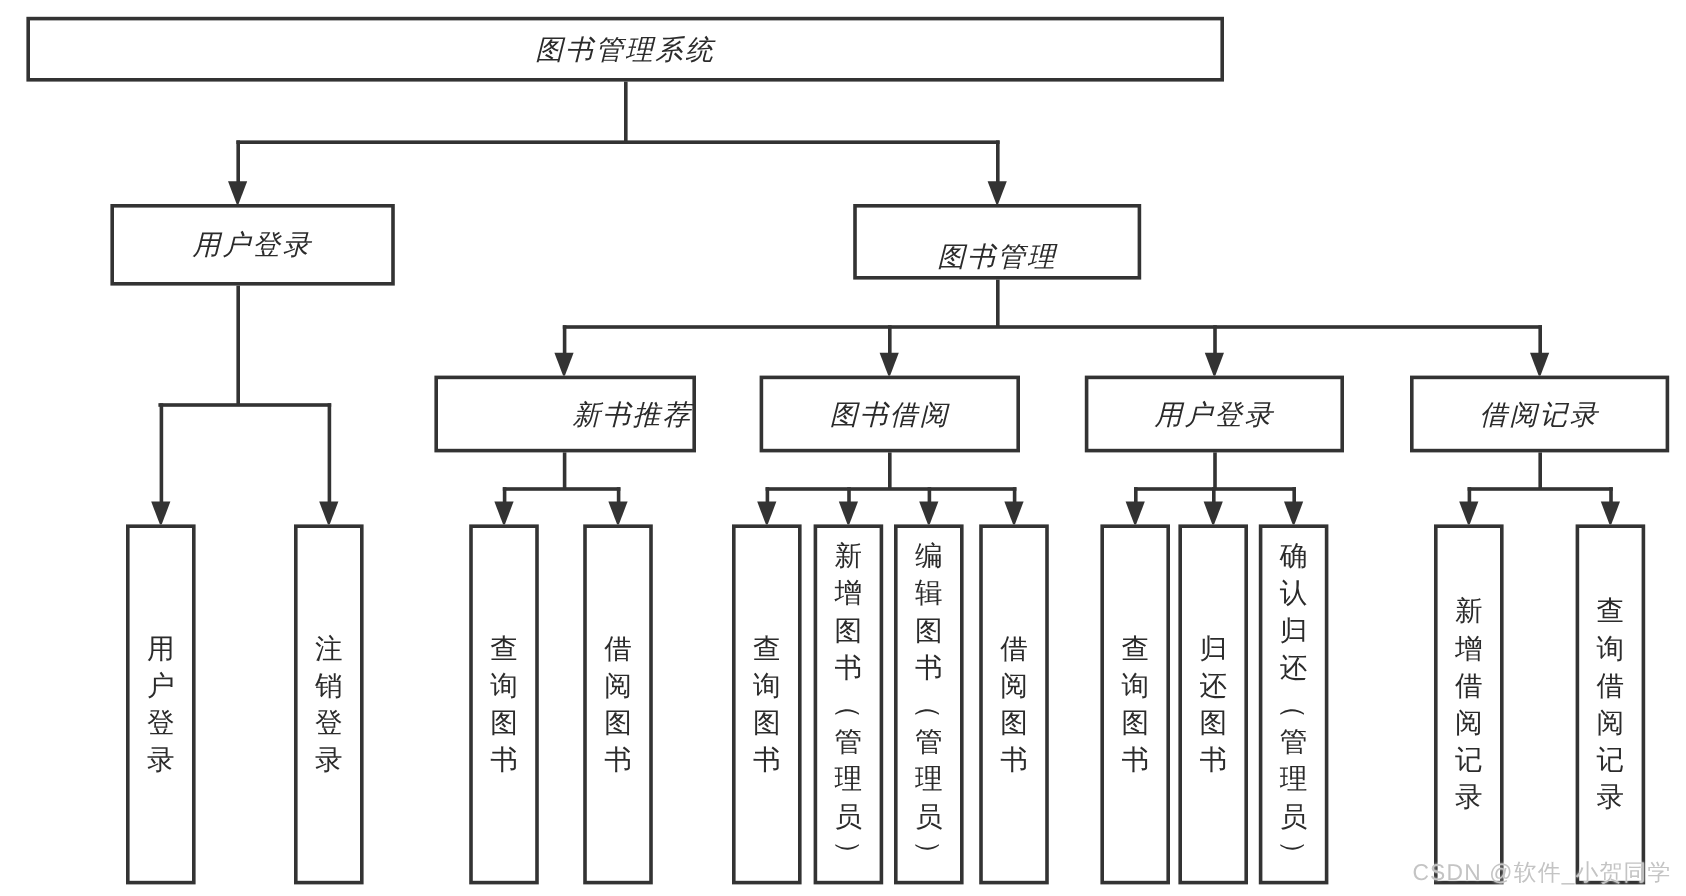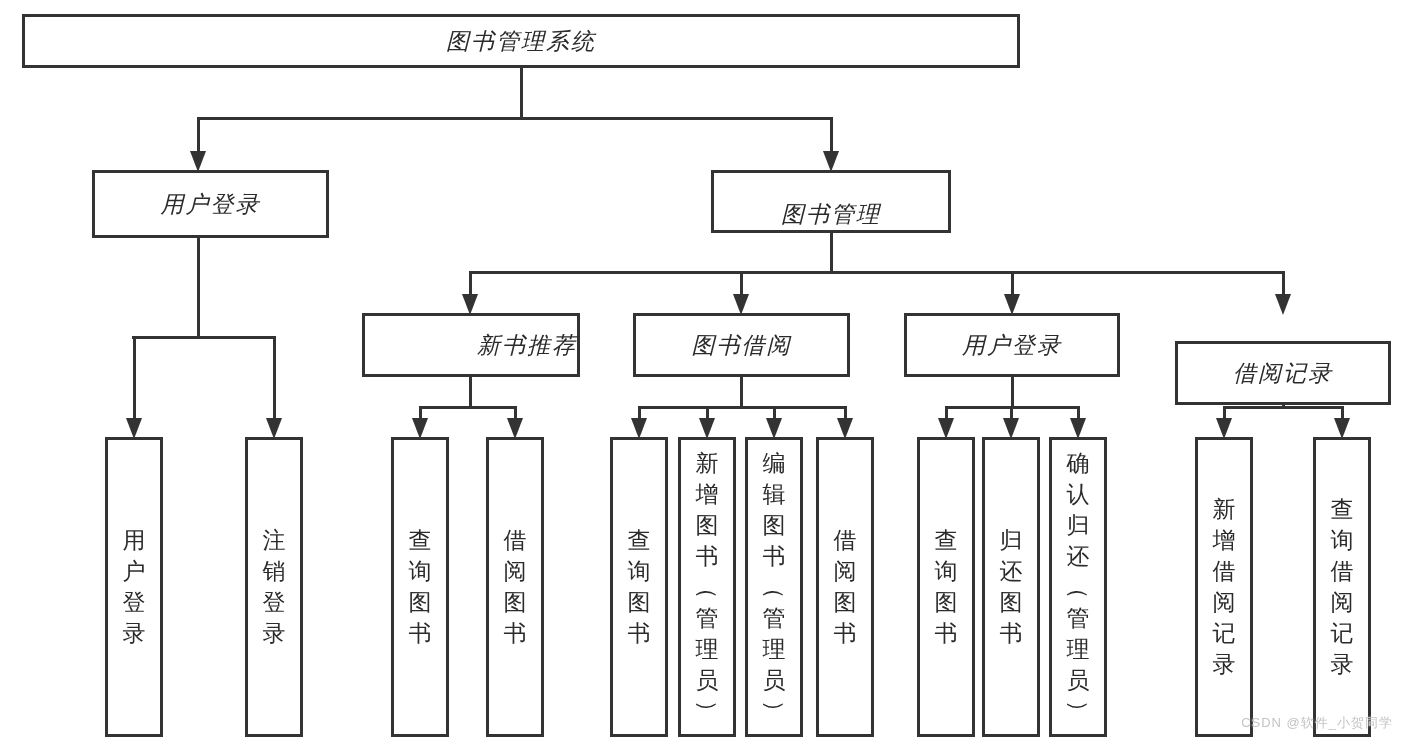--- a/index.html
+++ b/index.html
@@ -29,30 +29,30 @@
     border-top:21px solid var(--line);
   }
 
   
   #n-root { left:22px;  top:14px;  width:998px; height:54px; }
   #n-login{ left:80px;  top:170px; width:237px; height:68px;margin-left:12px; }
   #n-mgmt { left:711px; top:170px; width:240px; height:63px;align-items:flex-end; }
   #n-rec  { left:362px; top:313px; width:218px; height:64px;justify-content:flex-end; }
   #n-bor  { left:633px; top:313px; width:217px; height:64px; }
   #n-cur  { left:904px; top:313px; width:216px; height:64px; }
-  #n-hist { left:1175px;top:313px; width:216px; height:64px;margin-top:28px; }
+  #n-hist { left:1175px;top:313px; width:216px; height:64px; }
   #n-a1 { left:105px; }  #n-a2 { left:245px; }
   #n-b1 { left:391px; }  #n-b2 { left:486px; }
   #n-c1 { left:610px; }  #n-c2 { left:678px; } #n-c3 { left:745px; } #n-c4 { left:816px; }
   #n-d1 { left:917px; }  #n-d2 { left:982px; } #n-d3 { left:1049px; }
   #n-e1 { left:1195px; } #n-e2 { left:1313px; }
 
   #watermark {
     position:absolute; right:12px; top:714px; z-index:5;
-    font-size:13px; letter-spacing:1px; color:var(--wm);
+    font-size:19px; letter-spacing:1px; color:var(--wm);
     text-shadow:0 0 2px #ffffff; white-space:nowrap;
   }
 </style>
 </head>
 <body>
 
 <div class="vl" style="left:520px;top:66px;height:53px;"></div>
 <div class="hl" style="left:197px;top:117px;width:636px;"></div>
 <div class="vl" style="left:197px;top:117px;height:38px;"></div>
 <div class="vl" style="left:830px;top:117px;height:38px;"></div>

